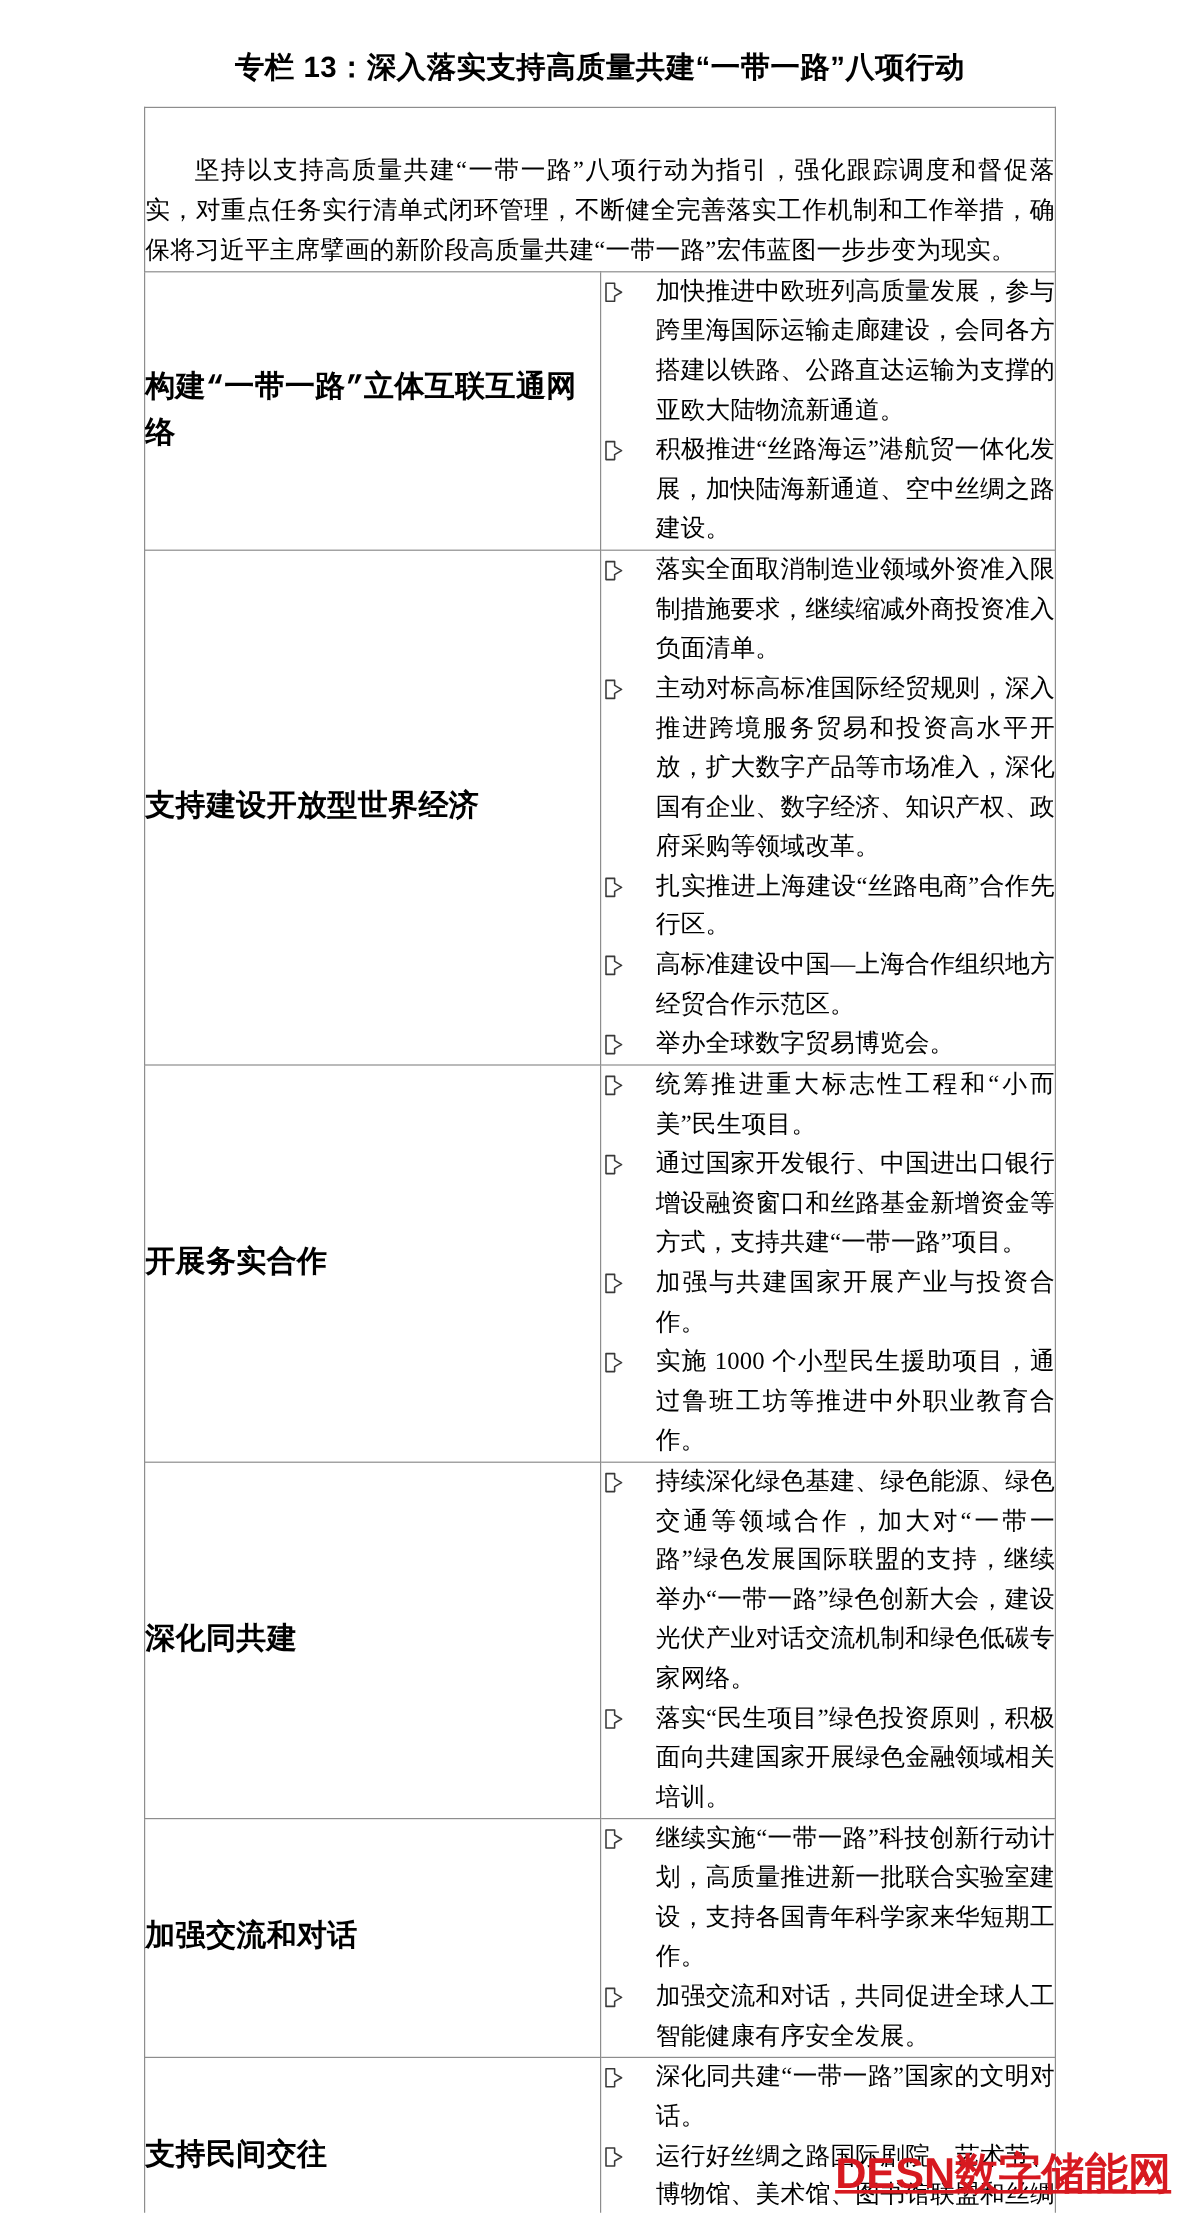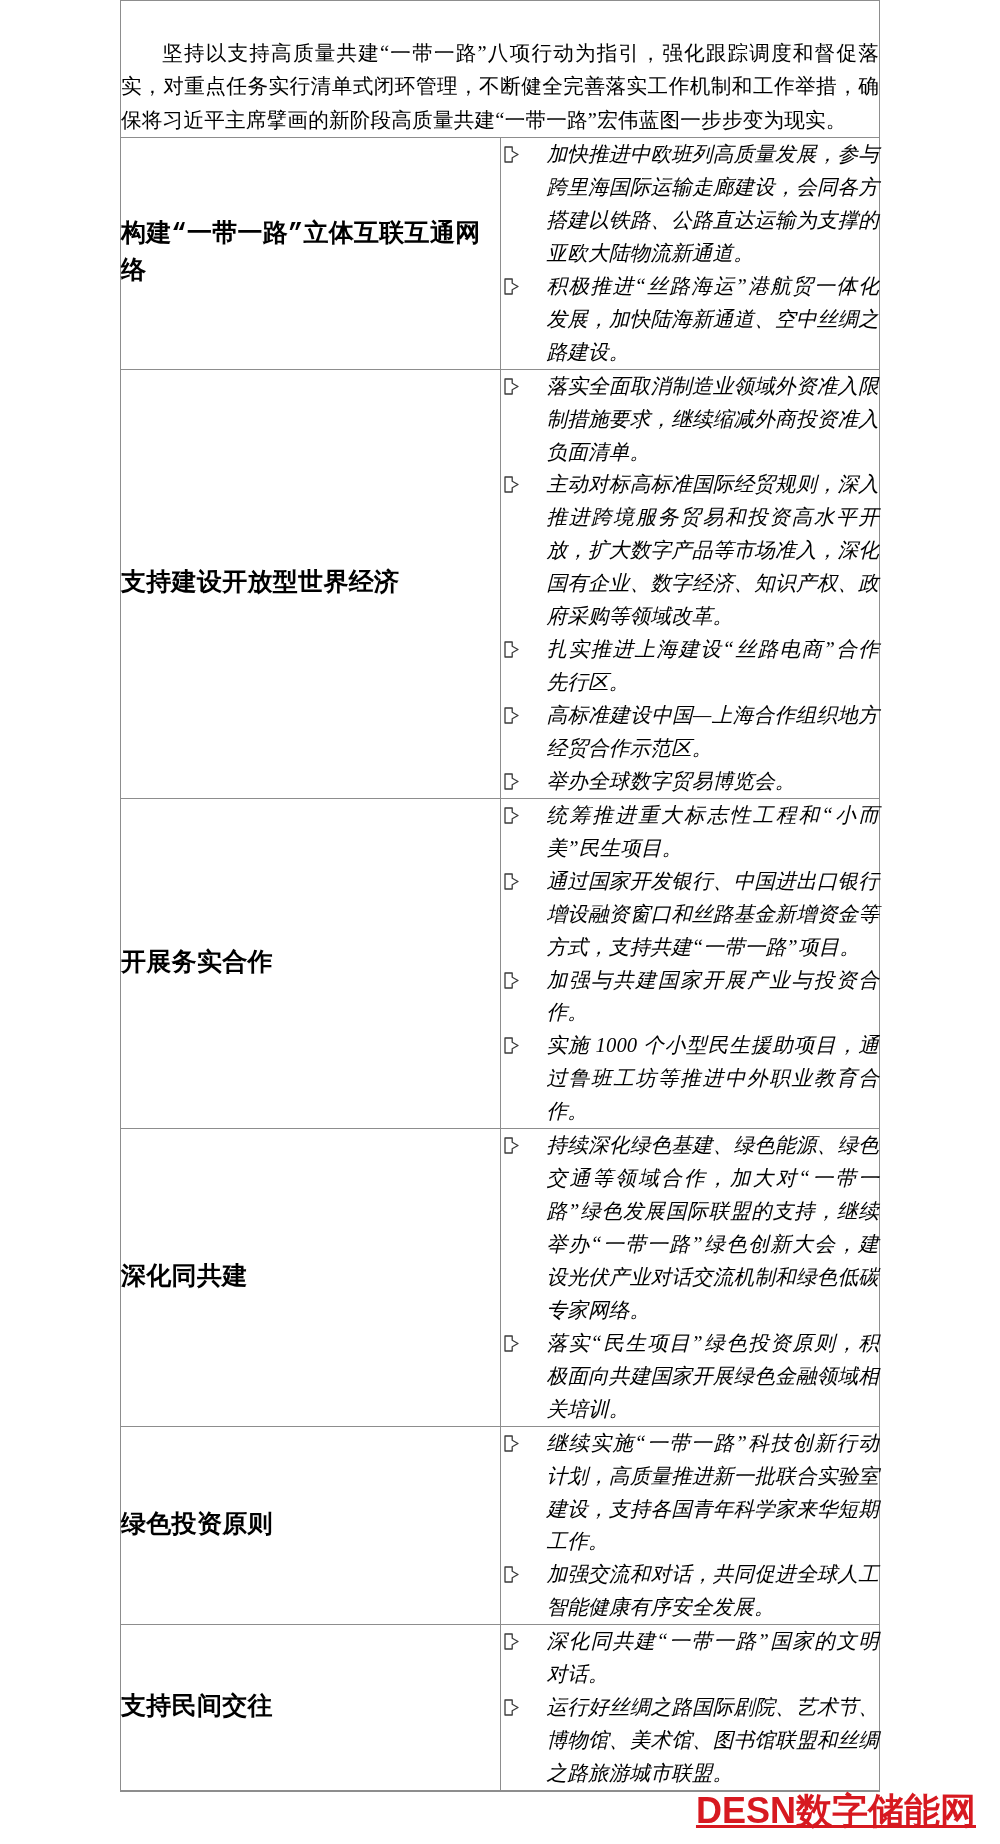--- a/index.html
+++ b/index.html
@@ -65,21 +65,20 @@
     text-align: left;
     font-family: Liberation Mono, monospace;
     font-weight: bold;
     font-size: 25px;
     line-height: 1.5;
     padding: 8px 4px;
     letter-spacing: 0.3px;
   }
   .content-cell {
     padding: 9px 14px 9px 8px;
-    font-style: italic;
   }
   ul.bullets {
     list-style: none;
     margin: 0;
     padding: 0;
   }
   ul.bullets > li {
     display: flex;
     align-items: flex-start;
     font-size: 20.6px;
@@ -115,20 +114,21 @@
     letter-spacing: 0px;
     white-space: nowrap;
     text-decoration: underline;
   }
 </style>
 </head>
 <body>
 
 <div class="page">
 
+  <div class="box-title">专栏 13：深入落实支持高质量共建“一带一路”八项行动</div>
 
   <table class="box-table">
     <tbody>
       <tr>
         <td class="intro-cell" colspan="2">
           <div class="intro-text">坚持以支持高质量共建“一带一路”八项行动为指引，强化跟踪调度和督促落实，对重点任务实行清单式闭环管理，不断健全完善落实工作机制和工作举措，确保将习近平主席擘画的新阶段高质量共建“一带一路”宏伟蓝图一步步变为现实。</div>
         </td>
       </tr>
     <tr>
           <td class="label-cell">
@@ -265,21 +265,21 @@
                     <path d="M2 2 L9.2 2 L9.2 6.2 L15 9.5 L9.2 12.8 L9.2 17 L2 17 Z" fill="none" stroke="#3a3a3a" stroke-width="1.3" stroke-linejoin="round"></path>
                   </svg>
                 </span>
                 <span class="bullet-text">落实“民生项目”绿色投资原则，积极面向共建国家开展绿色金融领域相关培训。</span>
               </li>
             </ul>
           </td>
         </tr>
         <tr>
           <td class="label-cell">
-            <div>绿色投资原则</div>
+            <div>加强交流和对话</div>
           </td>
           <td class="content-cell">
             <ul class="bullets">
               <li>
                 <span class="bullet-mark">
                   <svg width="17" height="19" viewBox="0 0 17 19" aria-hidden="true">
                     <path d="M2 2 L9.2 2 L9.2 6.2 L15 9.5 L9.2 12.8 L9.2 17 L2 17 Z" fill="none" stroke="#3a3a3a" stroke-width="1.3" stroke-linejoin="round"></path>
                   </svg>
                 </span>
                 <span class="bullet-text">继续实施“一带一路”科技创新行动计划，高质量推进新一批联合实验室建设，支持各国青年科学家来华短期工作。</span>

